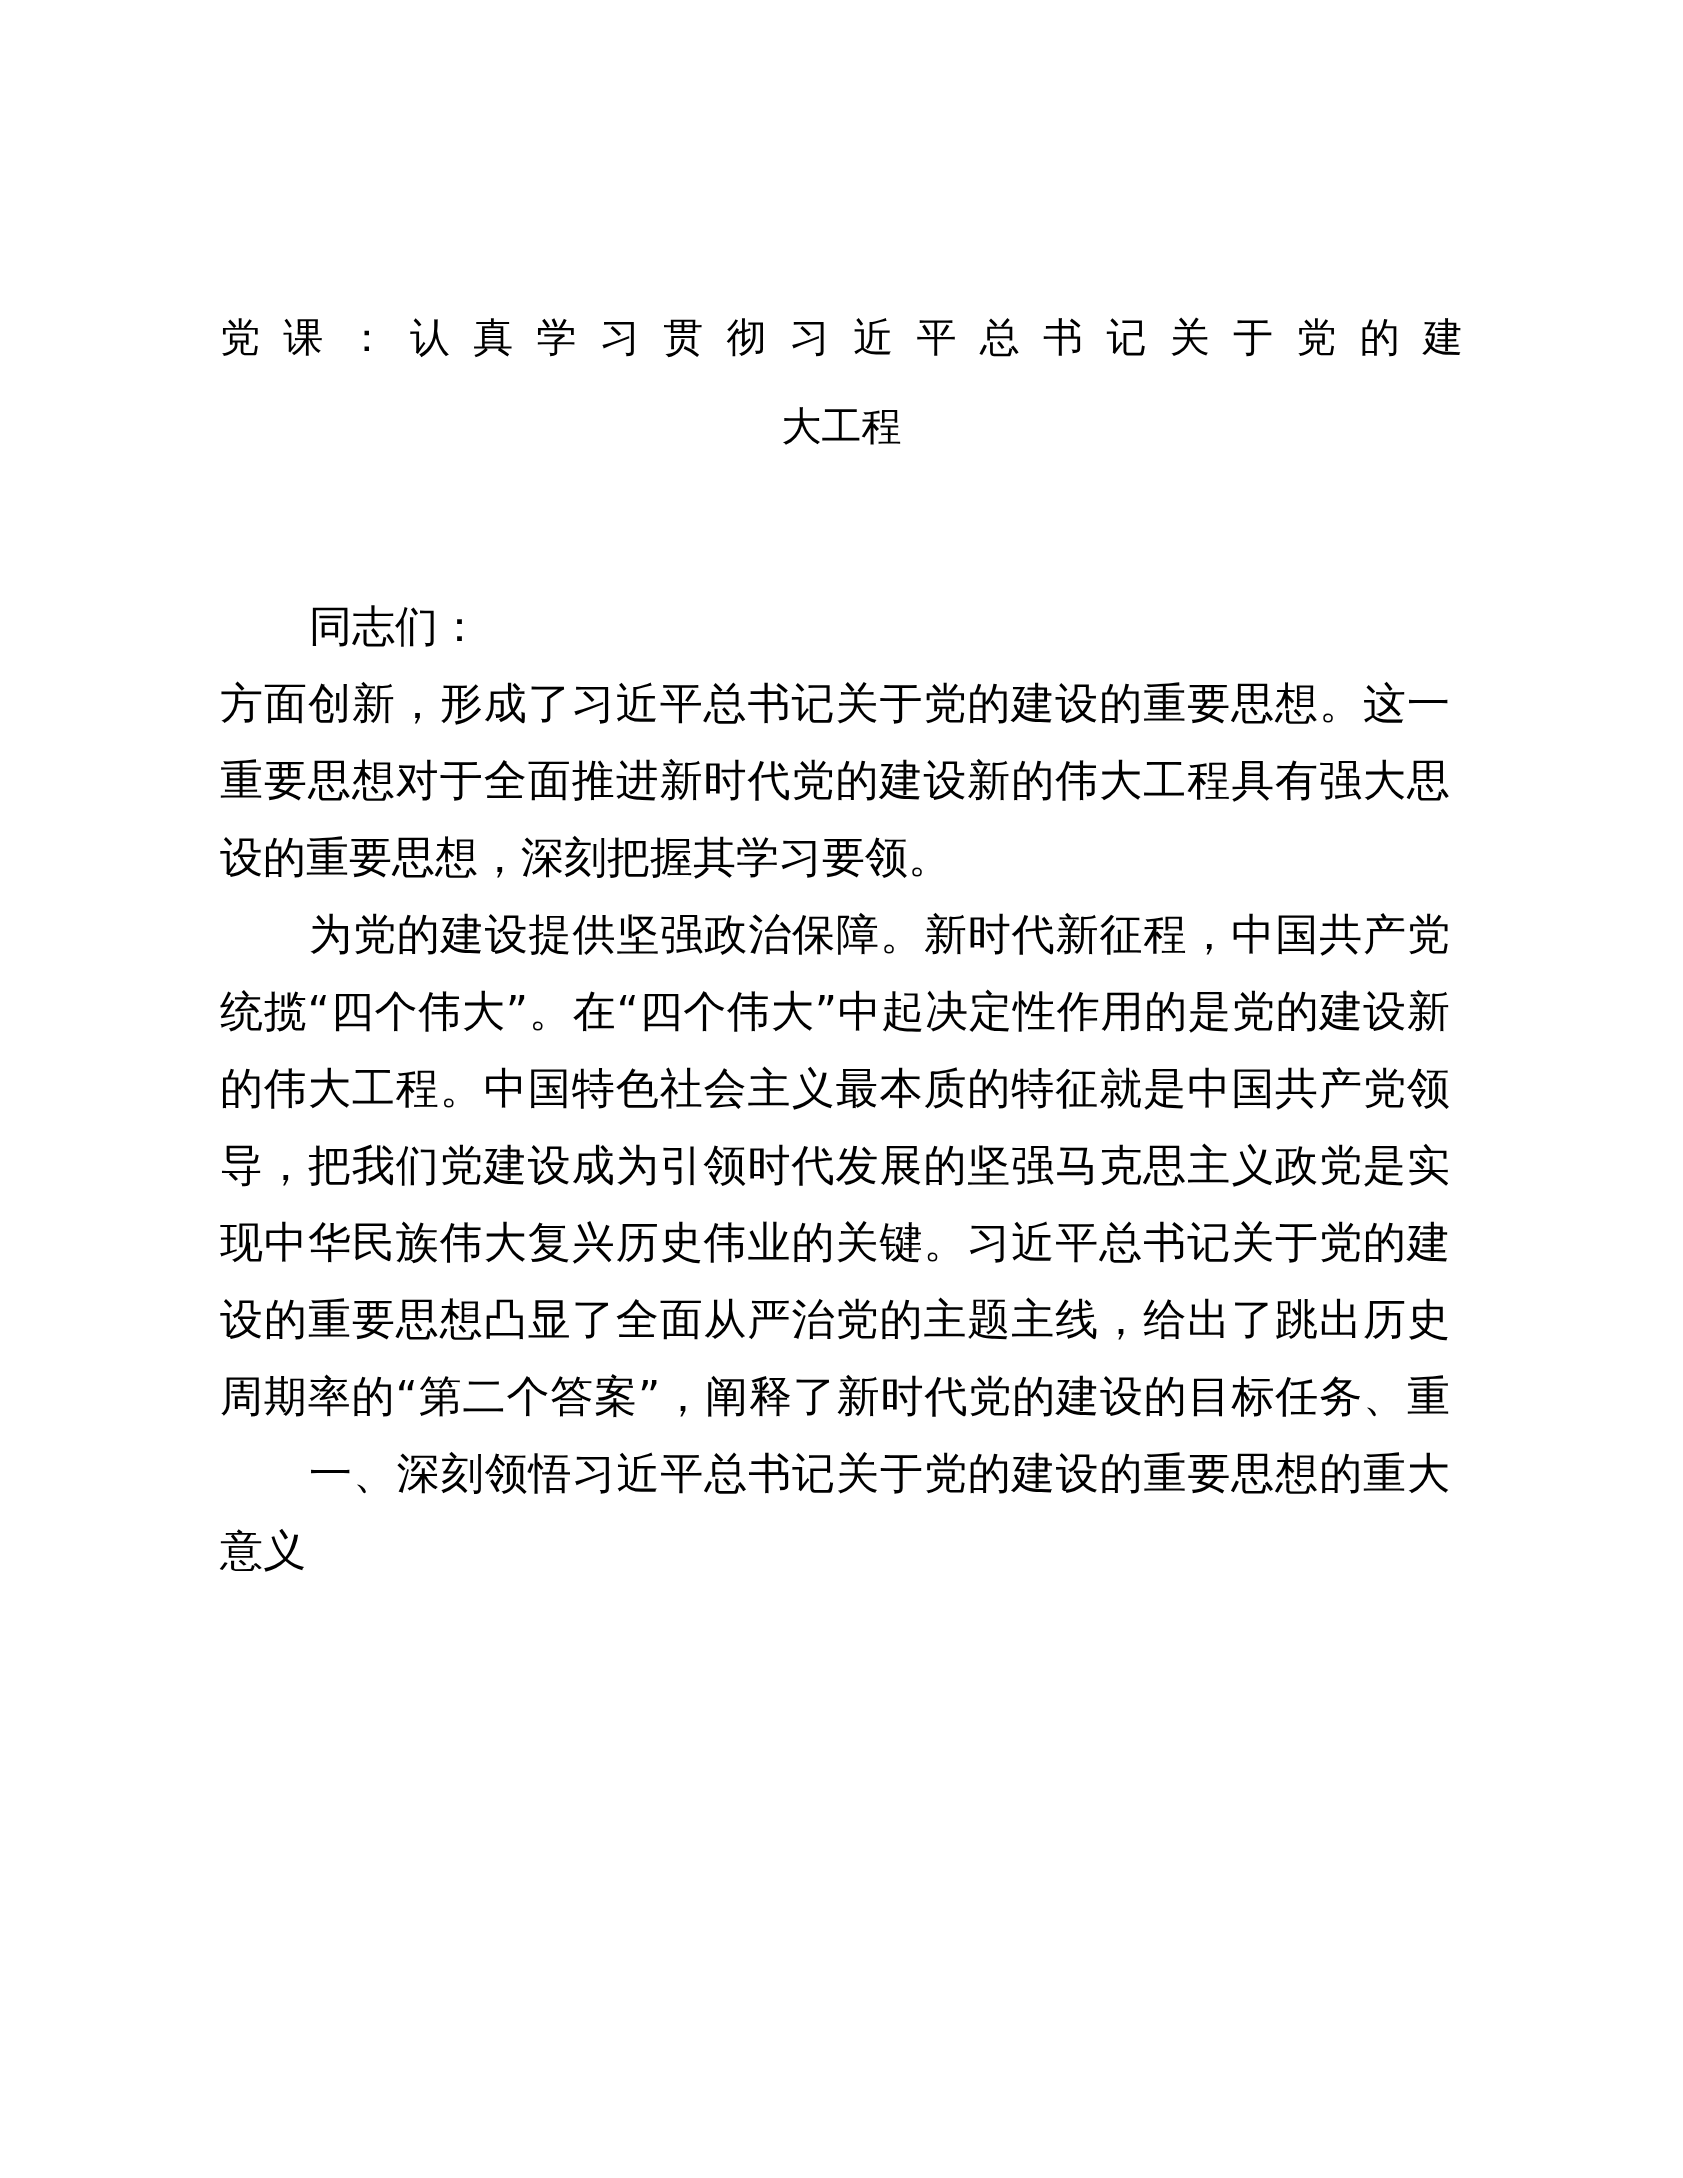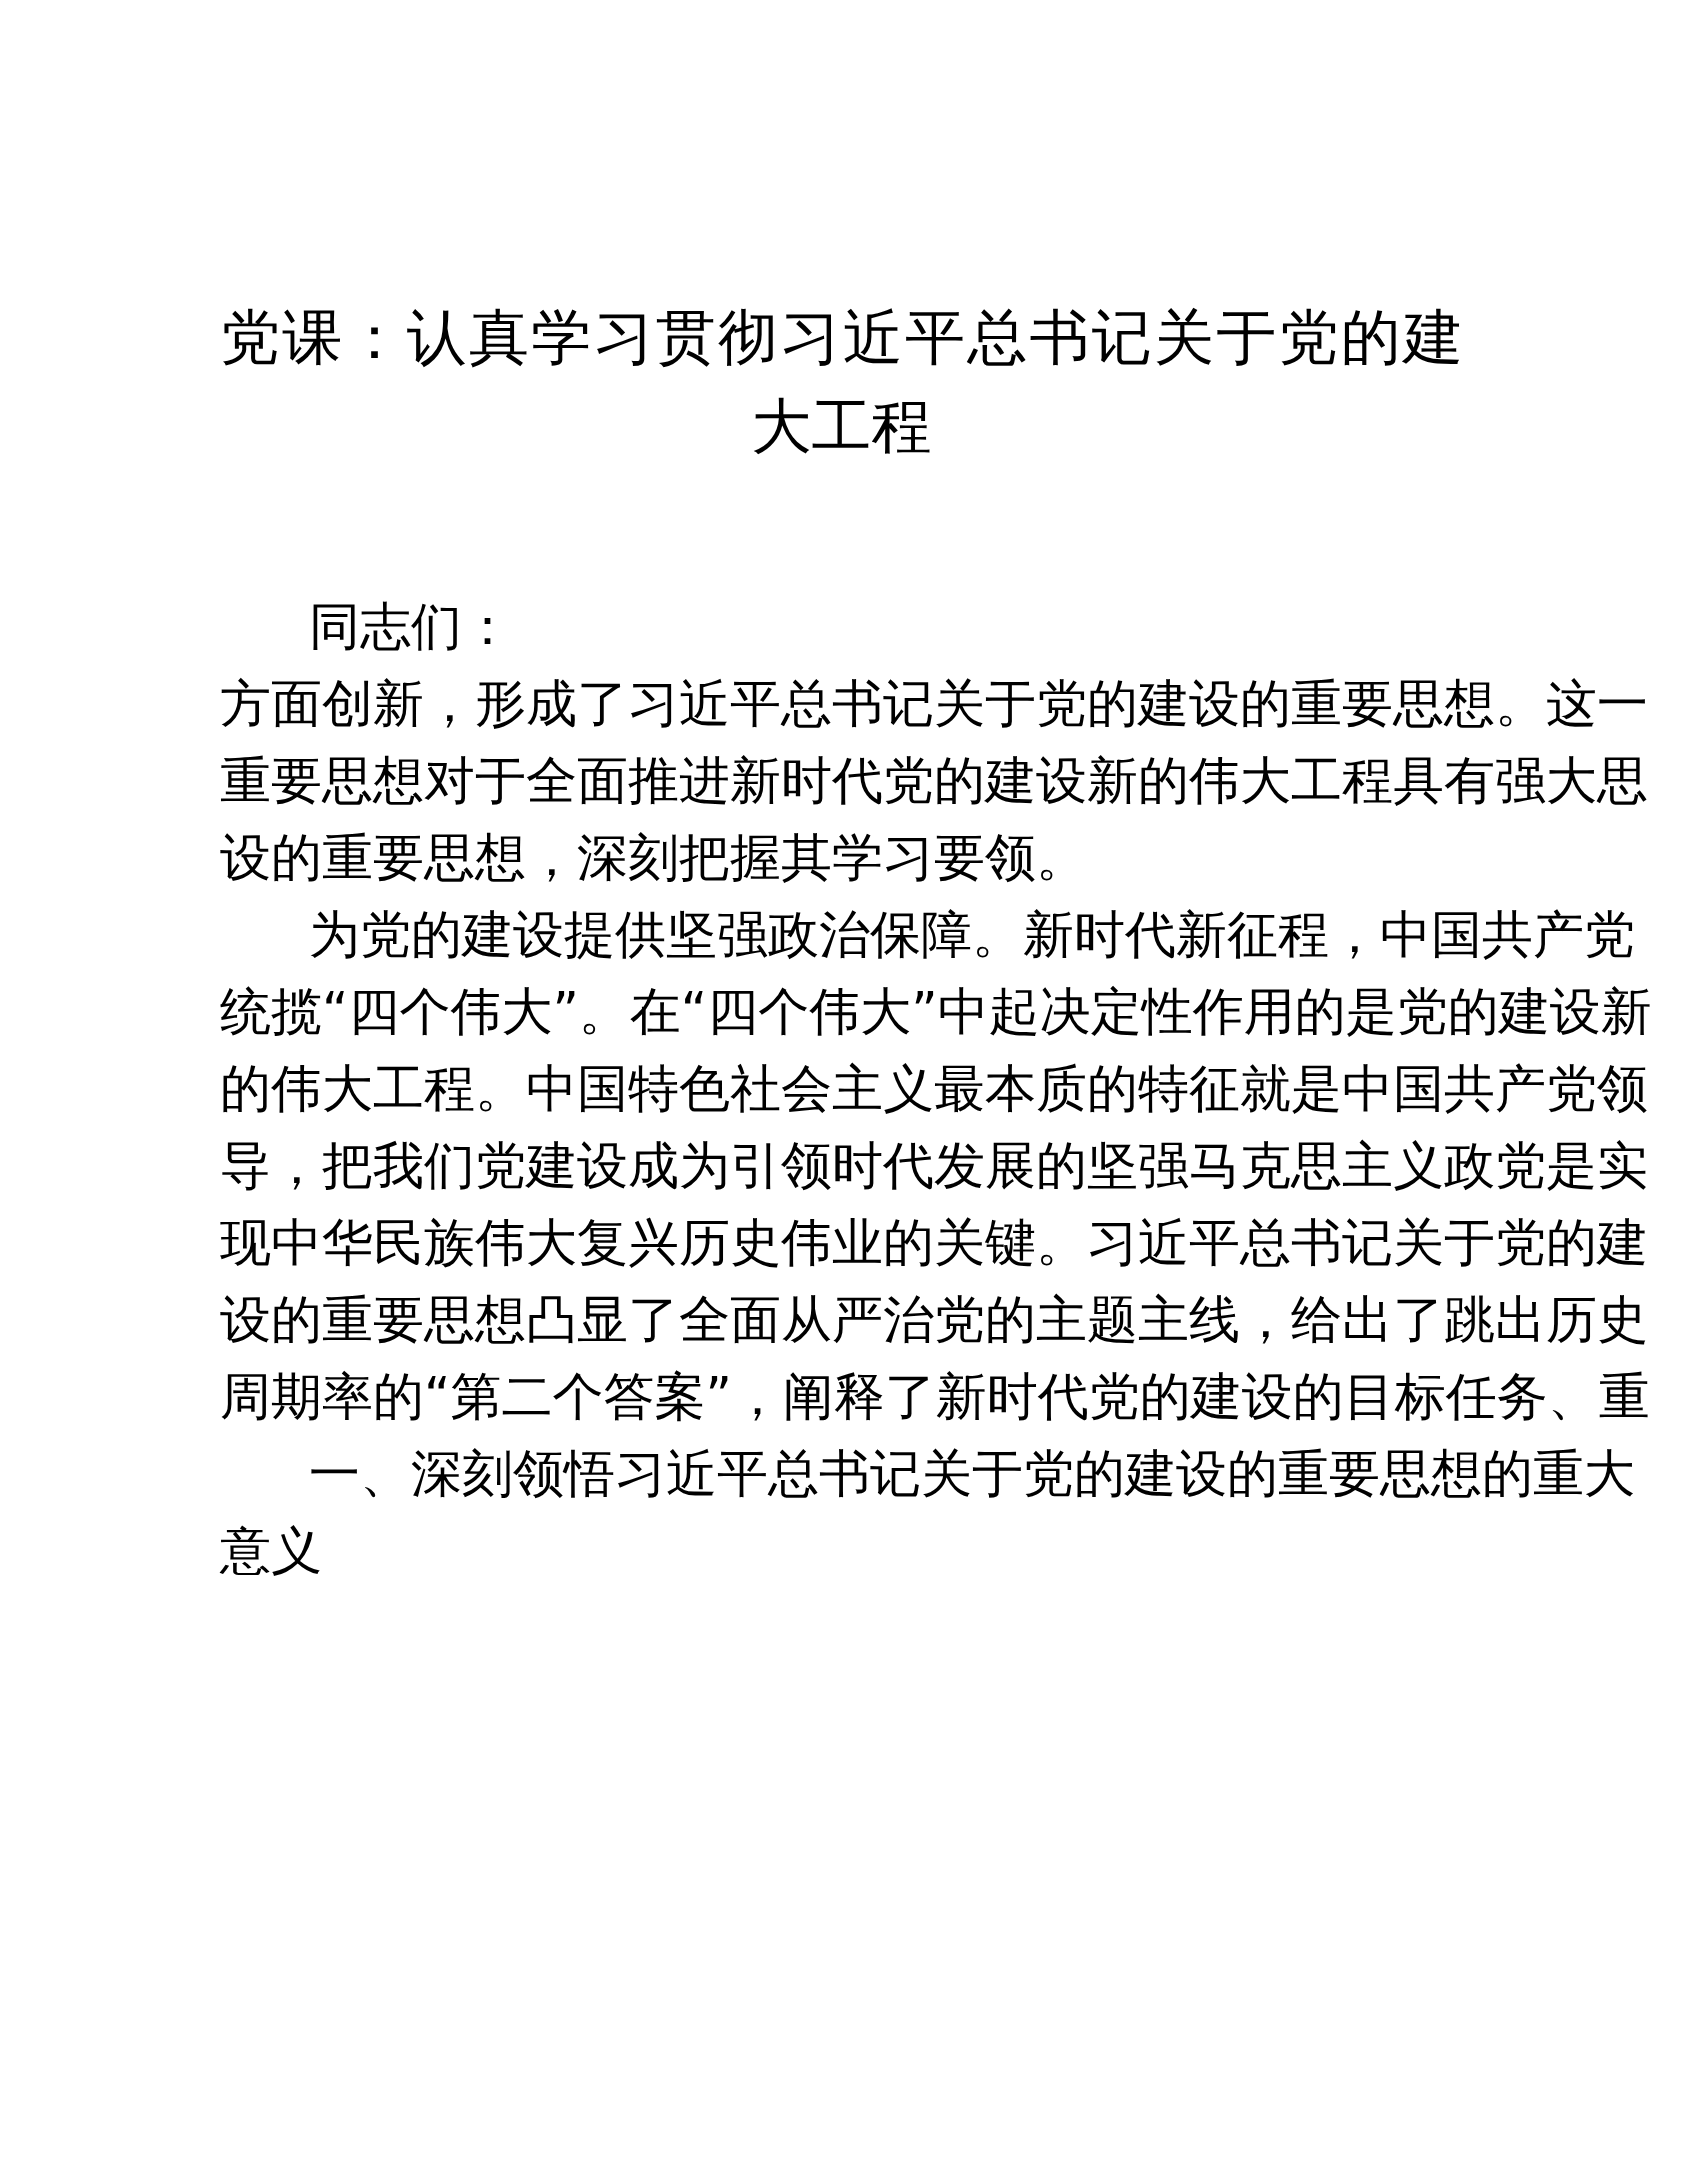--- a/index.html
+++ b/index.html
@@ -28,39 +28,39 @@
     left: 220px;
     width: 1243px;
     top: 293px;
     margin: 0;
     font-weight: normal;
   }
   .title-line {
     display: block;
     height: 89px;
     line-height: 89px;
-    font-size: 60px;
+    font-size: 40px;
     text-align: center;
     white-space: nowrap;
   }
   .title-line.full {
     text-align: justify;
     text-align-last: justify;
   }
   .body {
     position: absolute;
     left: 220px;
     width: 1230px;
     top: 588px;
   }
   .line {
     display: block;
     height: 77px;
     line-height: 77px;
-    font-size: 51px;
+    font-size: 43px;
     white-space: nowrap;
     text-align: left;
   }
   .line.justify {
     text-align: justify;
     text-align-last: justify;
   }
   .line.indent {
     padding-left: 89px;
   }

